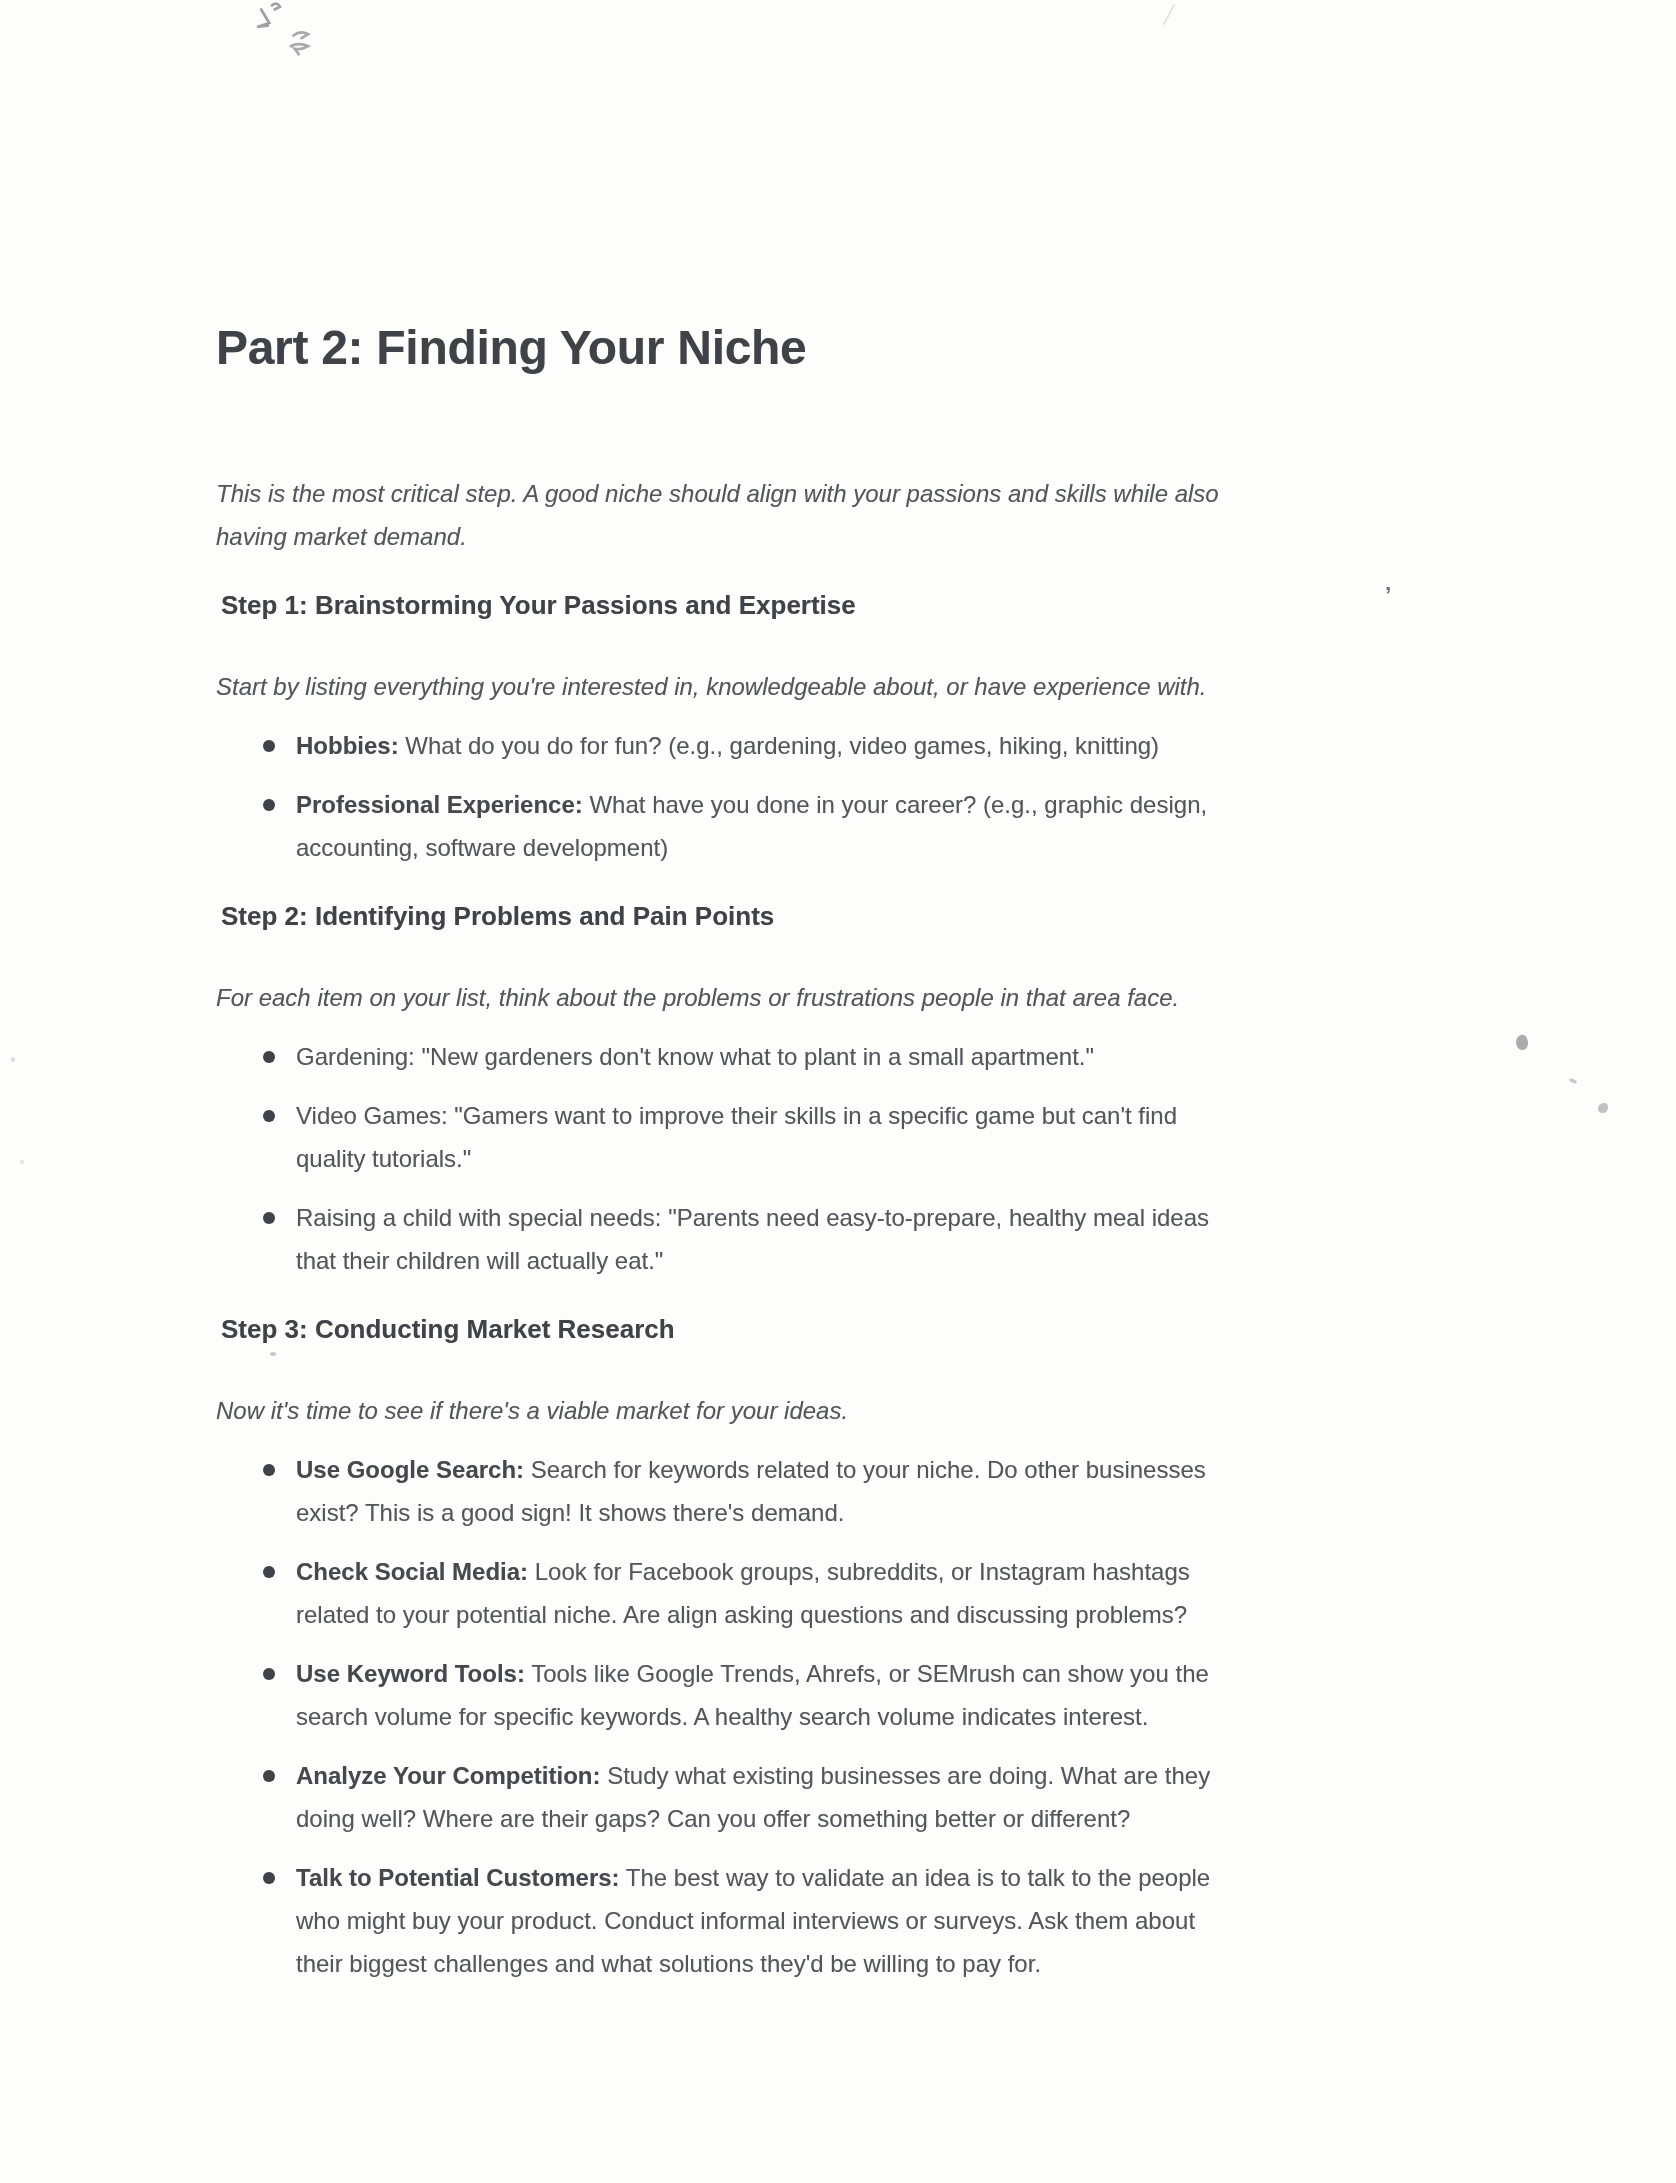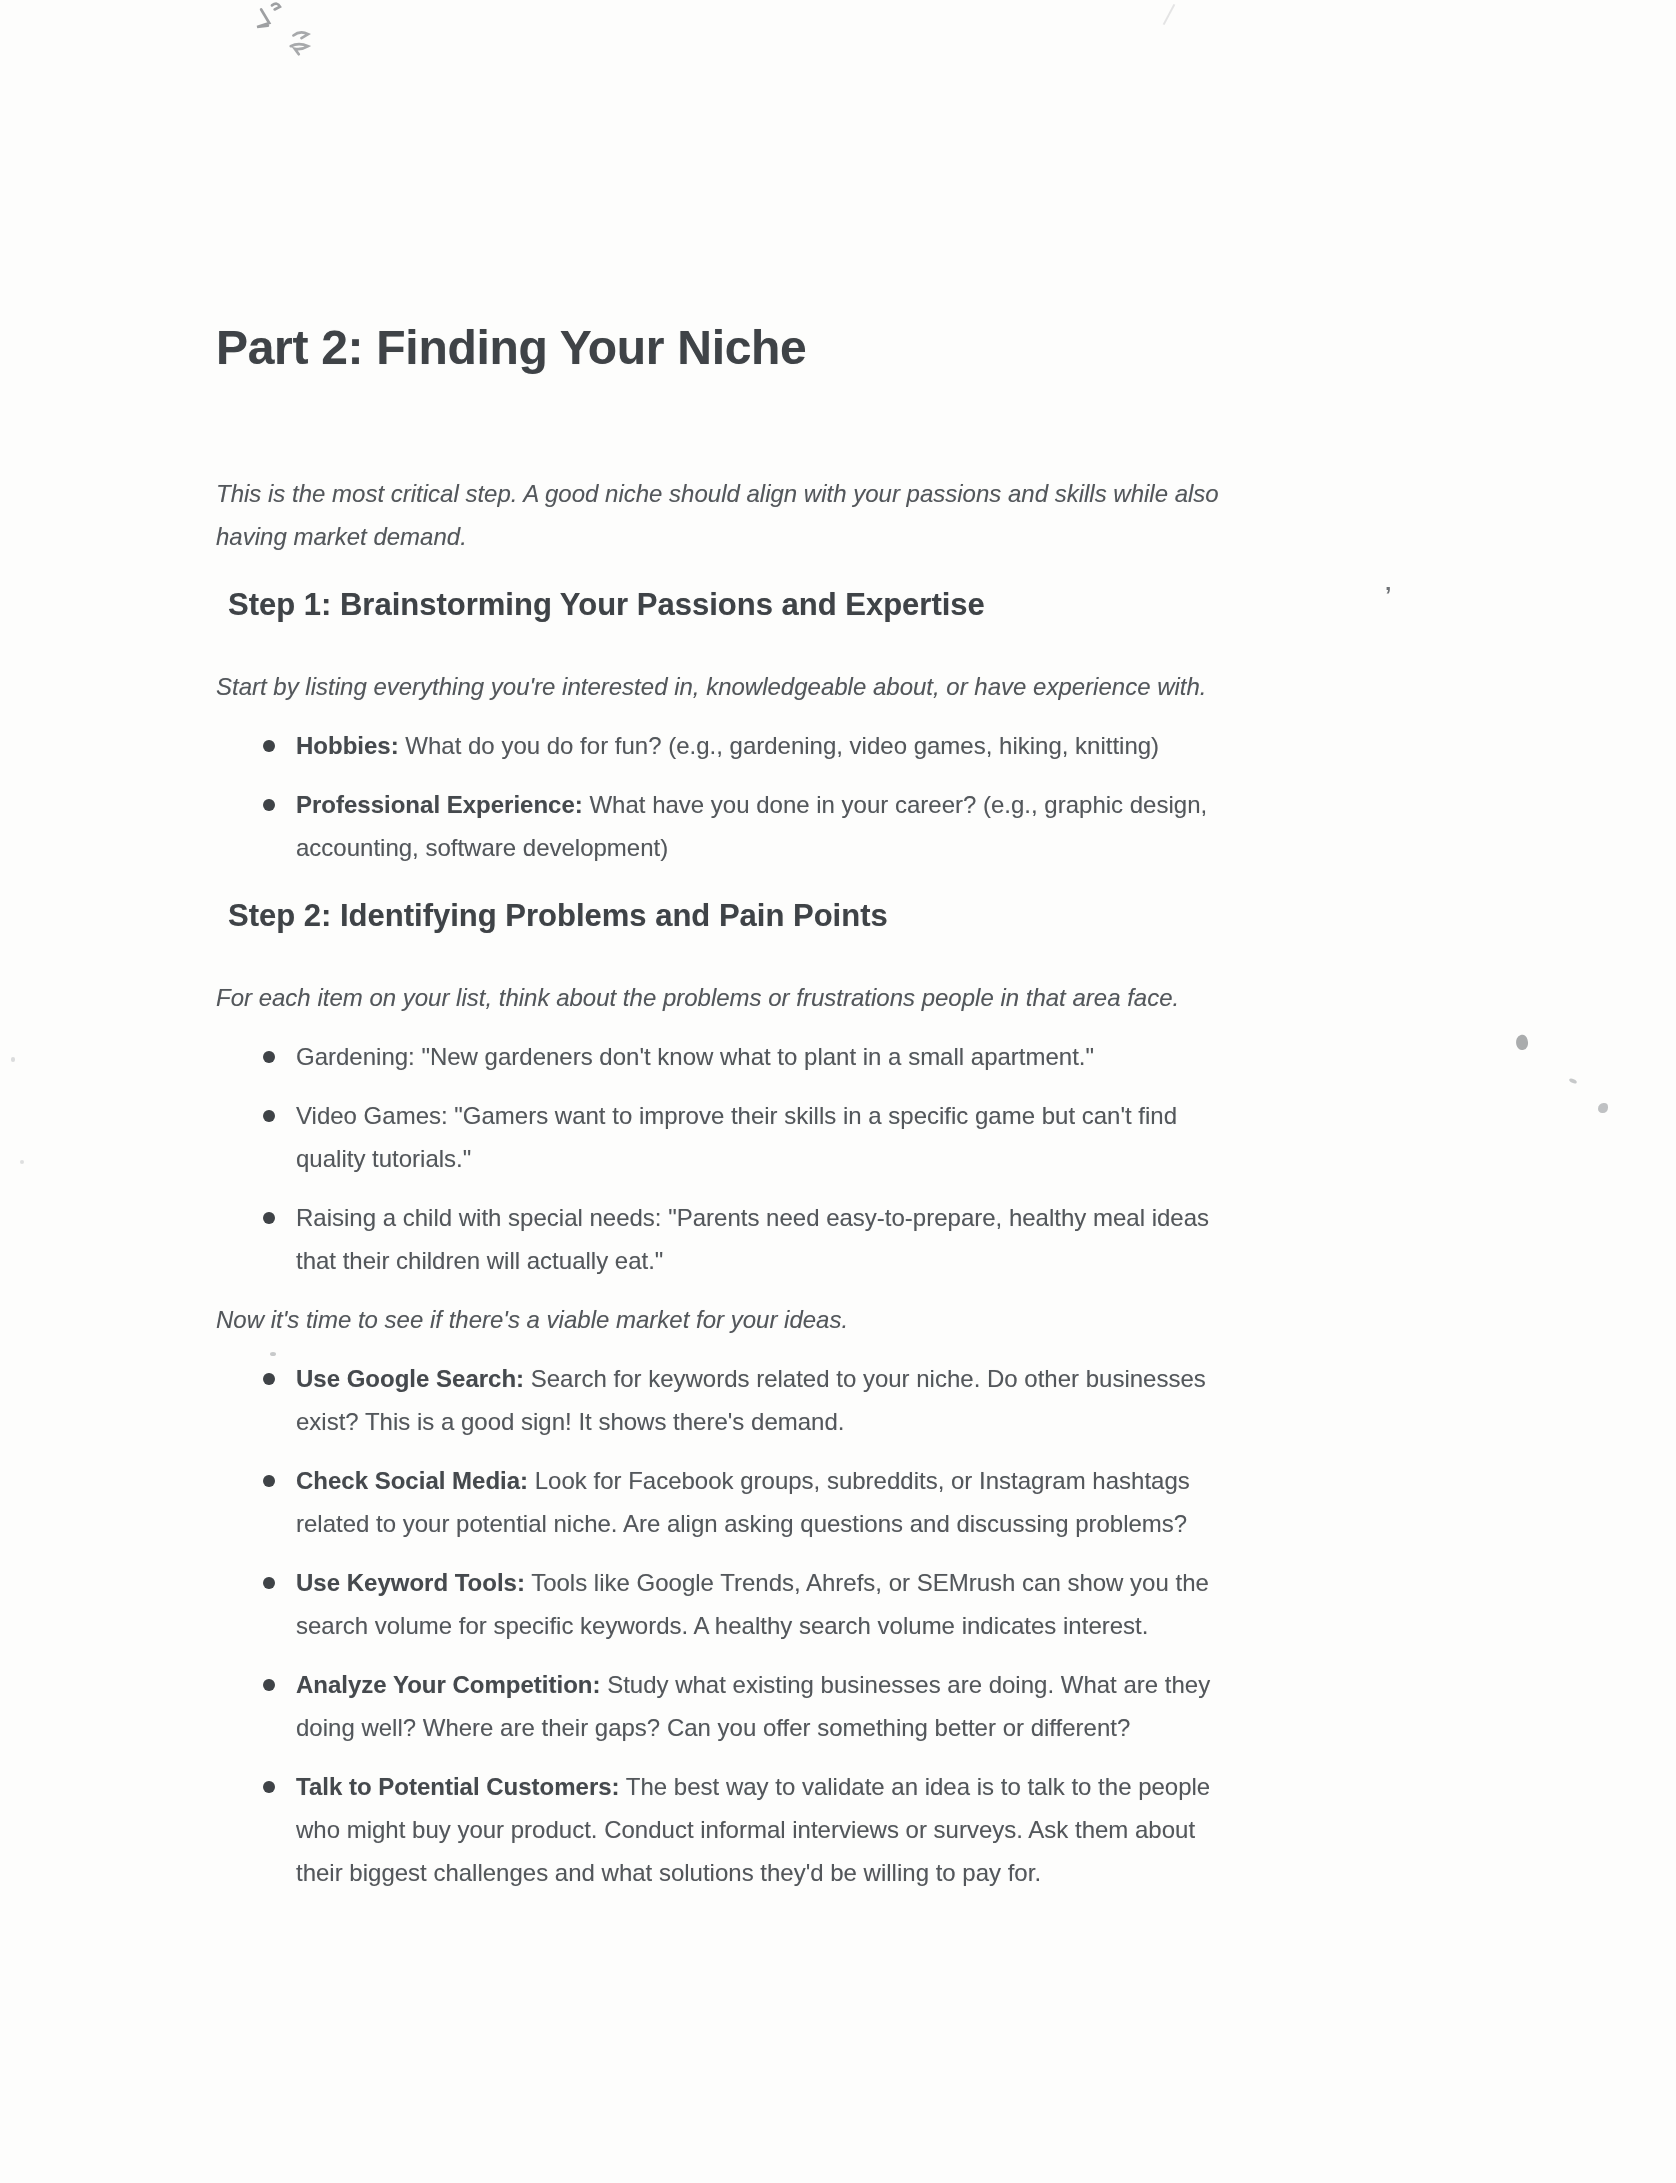--- a/index.html
+++ b/index.html
@@ -26,24 +26,24 @@
   }
   p.para{
     font-size:24px;line-height:43px;
     margin:0;
     white-space:pre-wrap;
     color:#53575b;
     text-shadow:0 0 0.7px rgba(90,94,98,.3);
     font-style:italic;
   }
   h3.step-heading{
-    font-size:31px;line-height:30px;
+    font-size:26px;line-height:30px;
     font-weight:700;
     color:#3f4347;
-    margin:32px 0 45px 12px;
+    margin:32px 0 45px 5px;
     text-shadow:0 0 0.7px rgba(70,74,78,.3);
   }
   ul.bullet-list{
     list-style:none;
     margin:15px 0 0 0;
     padding:0 0 0 64px;
   }
   ul.bullet-list li{
     position:relative;
     font-size:24px;line-height:43px;
@@ -107,20 +107,21 @@
         </ul>
         <h3 class="step-heading">Step 2: Identifying Problems and Pain Points</h3>
         <p class="para">For each item on your list, think about the problems or frustrations people in that area face.</p>
         <ul class="bullet-list">
           <li><span class="bullet-text">Gardening: "New gardeners don't know what to plant in a small apartment."</span></li>
           <li><span class="bullet-text">Video Games: "Gamers want to improve their skills in a specific game but can't find
 quality tutorials."</span></li>
           <li><span class="bullet-text">Raising a child with special needs: "Parents need easy-to-prepare, healthy meal ideas
 that their children will actually eat."</span></li>
         </ul>
+        <h3 class="step-heading">Step 3: Conducting Market Research</h3>
         <p class="para">Now it's time to see if there's a viable market for your ideas.</p>
         <ul class="bullet-list">
           <li><span class="bullet-bold">Use Google Search:</span><span class="bullet-text"> Search for keywords related to your niche. Do other businesses
 exist? This is a good sign! It shows there's demand.</span></li>
           <li><span class="bullet-bold">Check Social Media:</span><span class="bullet-text"> Look for Facebook groups, subreddits, or Instagram hashtags
 related to your potential niche. Are align asking questions and discussing problems?</span></li>
           <li><span class="bullet-bold">Use Keyword Tools:</span><span class="bullet-text"> Tools like Google Trends, Ahrefs, or SEMrush can show you the
 search volume for specific keywords. A healthy search volume indicates interest.</span></li>
           <li><span class="bullet-bold">Analyze Your Competition:</span><span class="bullet-text"> Study what existing businesses are doing. What are they
 doing well? Where are their gaps? Can you offer something better or different?</span></li>

